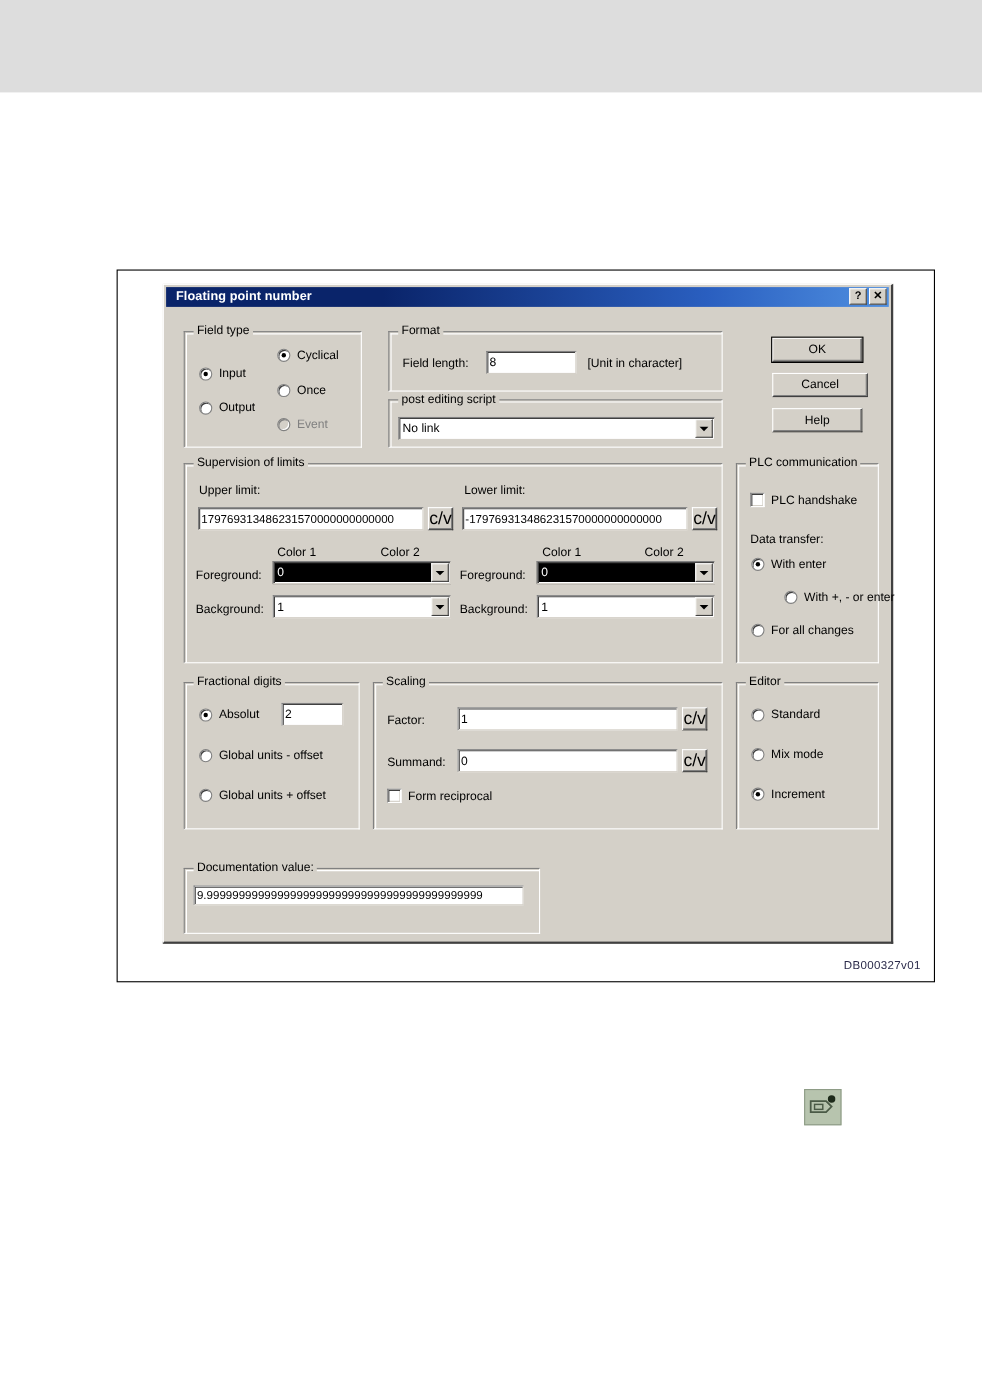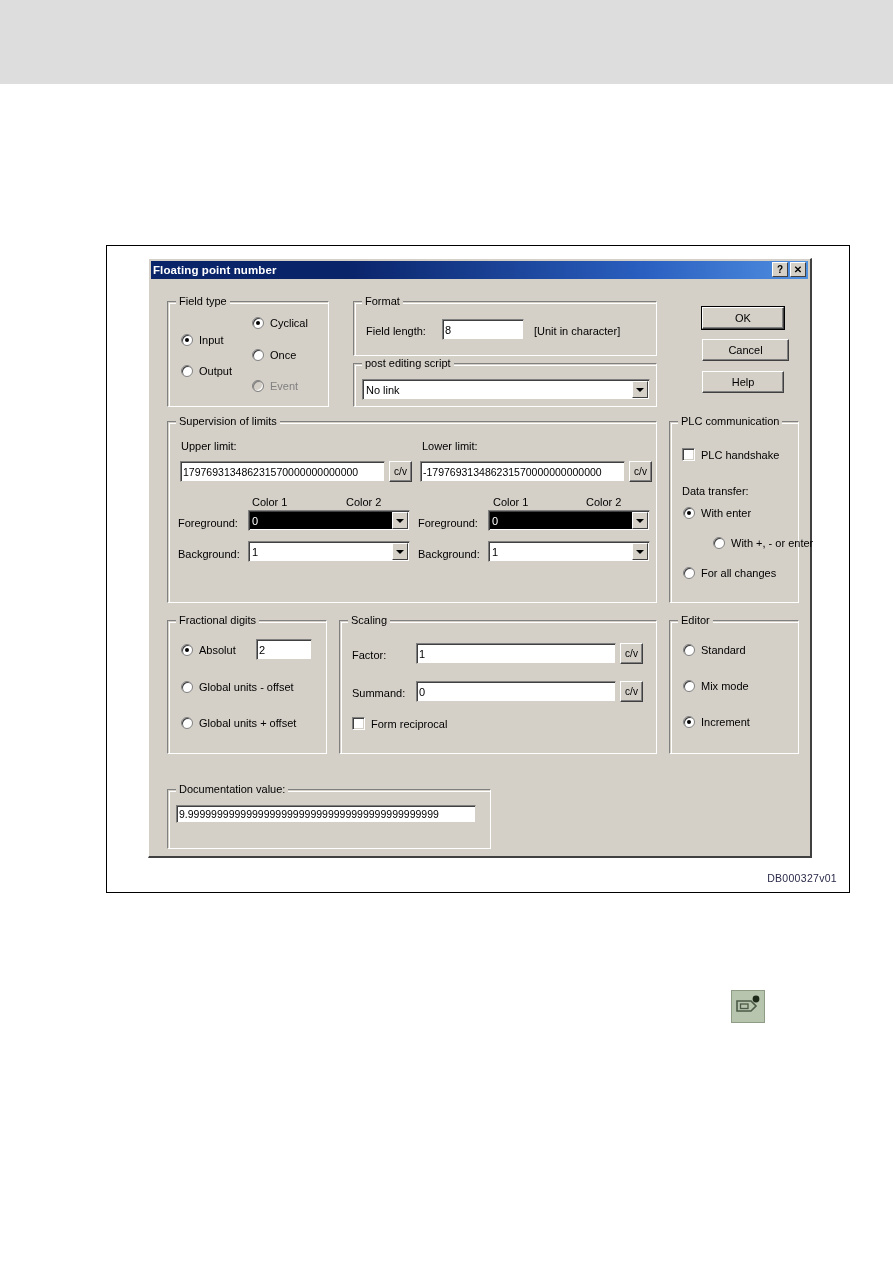--- a/index.html
+++ b/index.html
@@ -56,21 +56,21 @@
     border-bottom: 2px solid #404040;
     box-sizing: border-box;
   }
   .titlebar {
     position: absolute; left: 2px; top: 2px; right: 2px; height: 18px;
     background: linear-gradient(to right, #0a246a 0%, #0a246a 30%, #2a5fc0 75%, #4f8fe0 100%);
     display: flex; align-items: center;
   }
   .titlebar-text {
     color: #ffffff; font-size: 11.5px; font-weight: bold;
-    padding-left: 2px; letter-spacing: .1px;
+    padding-left: 9px; letter-spacing: .1px;
   }
   .tb-buttons { position: absolute; right: 2px; top: 1px; display: flex; gap: 2px; }
   .tb-btn {
     width: 16px; height: 15px; background: #d4d0c8;
     border-top: 1px solid #ffffff; border-left: 1px solid #ffffff;
     border-right: 1px solid #404040; border-bottom: 1px solid #404040;
     font-size: 10px; font-weight: bold; color: #000;
     display: flex; align-items: center; justify-content: center;
     box-sizing: border-box; line-height: 1;
   }
@@ -165,21 +165,21 @@
   
   .btn {
     position: absolute; background: #d4d0c8;
     border-top: 1px solid #ffffff; border-left: 1px solid #ffffff;
     border-right: 1px solid #404040; border-bottom: 1px solid #404040;
     box-shadow: inset -1px -1px 0 #808080, inset 1px 1px 0 #d4d0c8;
     display: flex; align-items: center; justify-content: center;
     font-size: 11px; color: #000; box-sizing: border-box; cursor: default;
   }
   .btn.default { outline: 1px solid #000; outline-offset: 0px; }
-  .btn.cv { font-size: 10px; }
+  .btn.cv { font-size: 16px; }
 
   
   .doc-icon {
     position: absolute; left: 731px; top: 990px;
     width: 34px; height: 33px;
     background: #b7c4ae;
     border: 1px solid #8e9c86;
     box-sizing: border-box;
   }
 </style>

